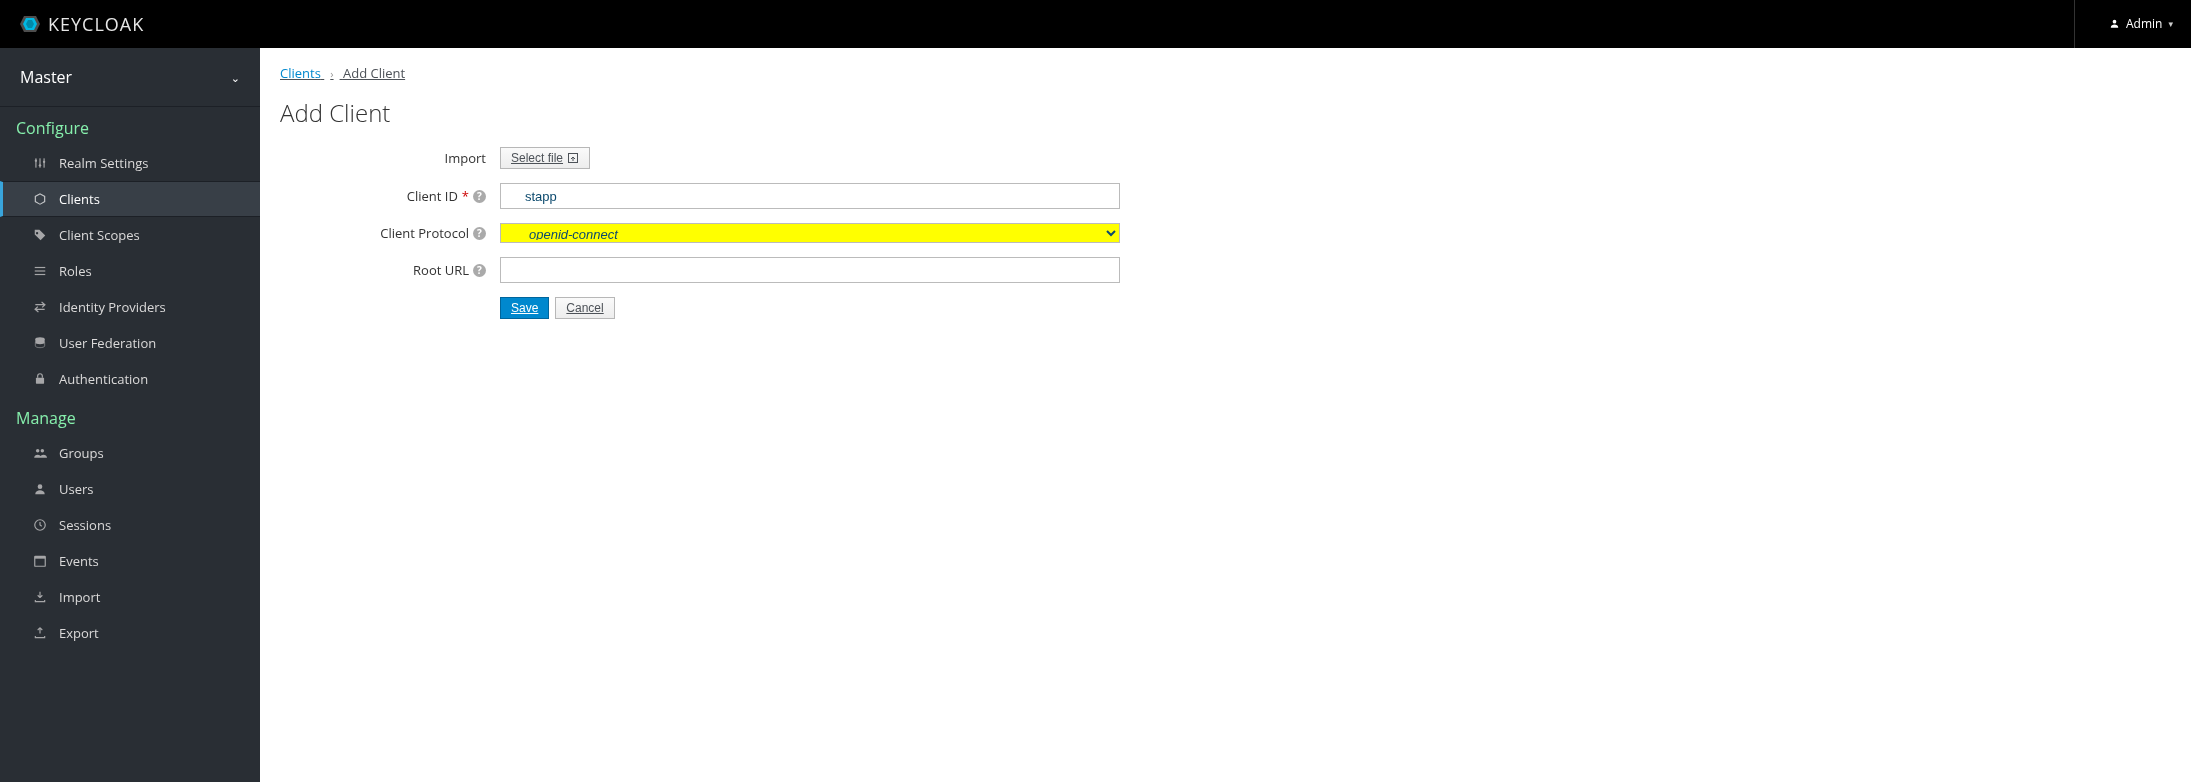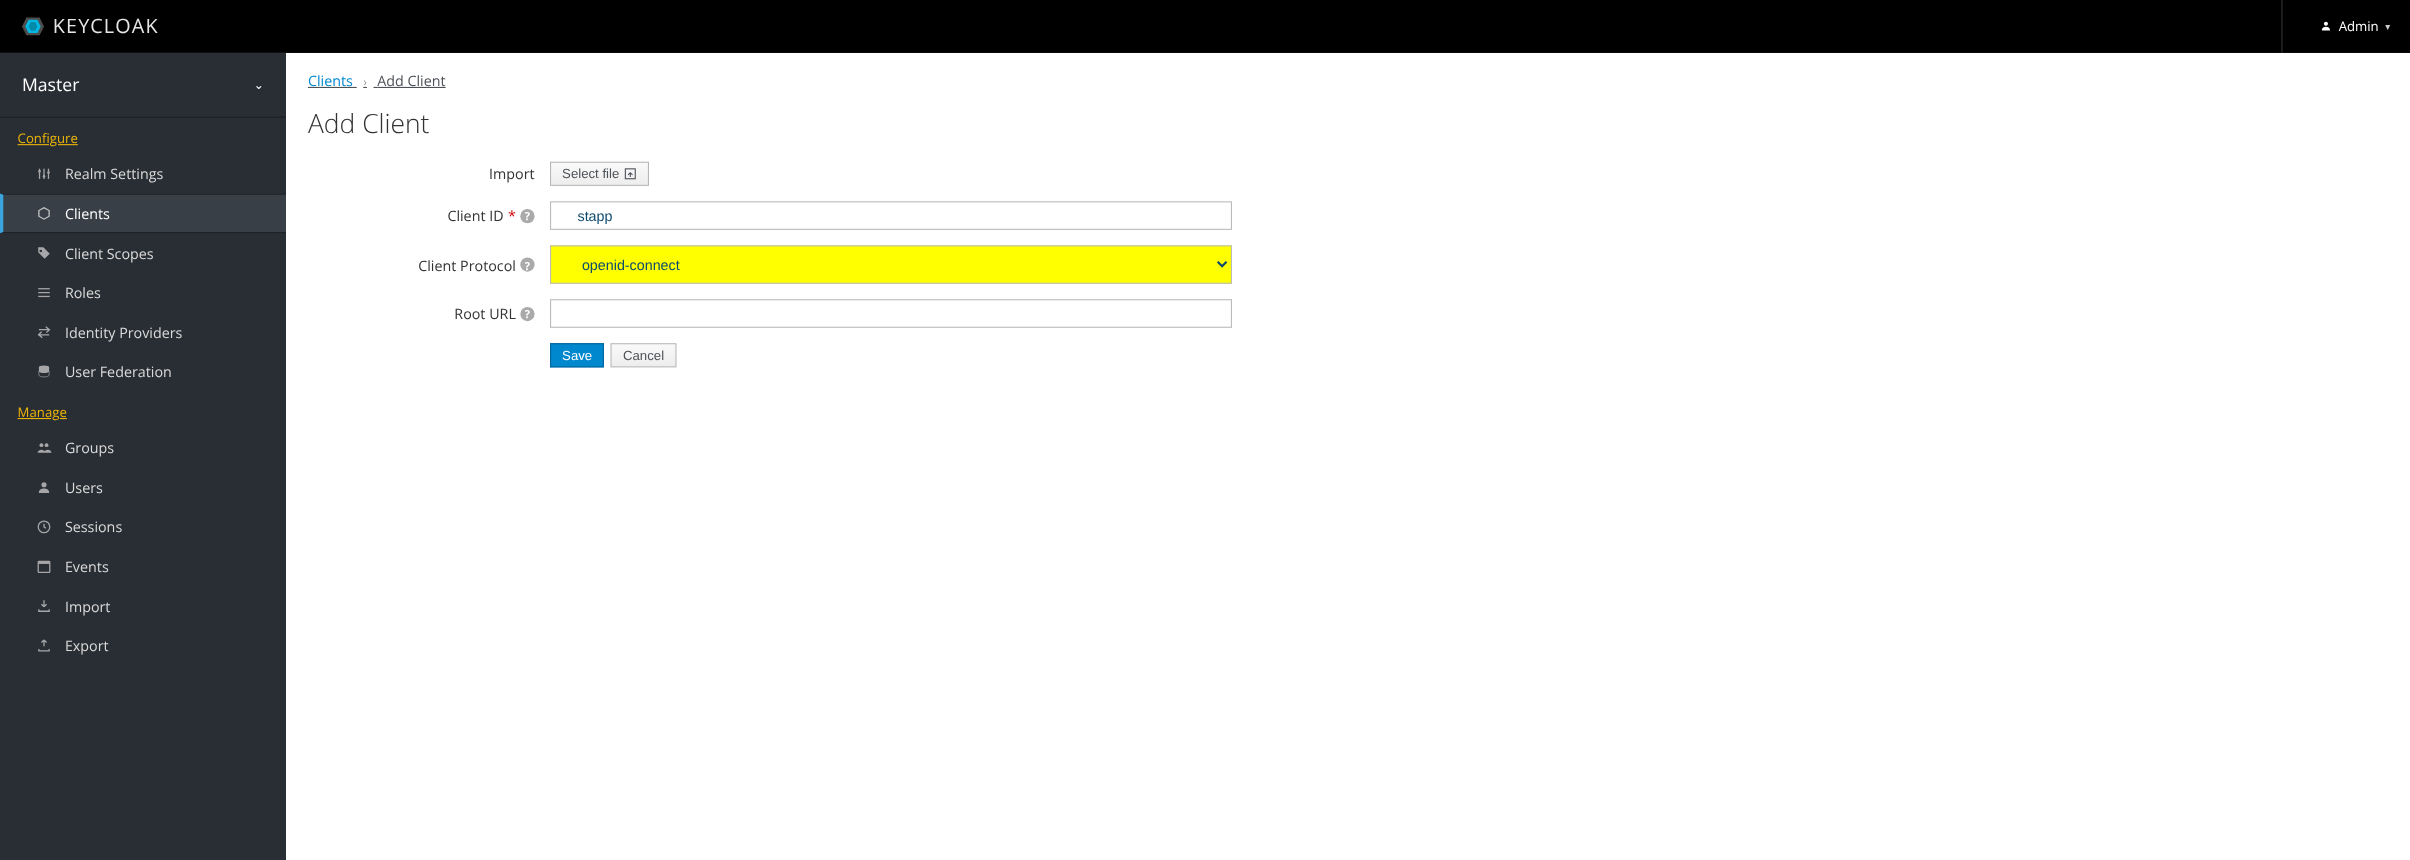--- a/index.html
+++ b/index.html
@@ -64,23 +64,22 @@
   justify-content: space-between;
   align-items: center;
   border-bottom: 1px solid #1c2026;
   cursor: pointer;
 }
 .realm-selector .chev {
   font-size: 11px;
 }
 .section-head {
   padding: 10px 16px 6px 16px;
-  font-size: 12px;
-  color: #eab308;
-  text-decoration: underline;
+  font-size: 16px;
+  color: #86efac;
 }
 .nav-item {
   display: flex;
   align-items: center;
   gap: 12px;
   padding: 4px 16px 4px 30px;
   font-size: 13px;
   color: #dbdada;
   cursor: pointer;
   border-left: 3px solid transparent;
@@ -165,36 +164,38 @@
 input[type=text], select {
   width: 100%;
   height: 26px;
   padding: 2px 24px;
   border: 1px solid #bbb;
   font-size: 13px;
   color: #0c4a6e;
   background: #fff;
 }
 select {
-  height: 35px;
+  height: 20px;
+  font-style: italic;
 }
 .highlight {
   background: #ffff00;
 }
 .btn {
   padding: 3px 10px;
   font-size: 12px;
   border: 1px solid #b7b7b7;
   background: #eee;
   background: linear-gradient(#fafafa, #ededed);
   cursor: pointer;
   color: #4d5258;
   display: inline-flex;
   align-items: center;
   gap: 4px;
+  text-decoration: underline;
 }
 .btn-primary {
   background: #0088ce;
   border-color: #00659c;
   color: #fff;
 }
 .form-actions {
   margin-left: 220px;
   display: flex;
   gap: 6px;
@@ -269,20 +270,27 @@
       <span>Identity Providers</span>
     </div>
     <div class="nav-item">
       <svg class="nav-icon" viewBox="0 0 24 24" fill="currentColor">
           <ellipse cx="12" cy="5" rx="8" ry="3"></ellipse>
           <path d="M4 5v6c0 1.7 3.6 3 8 3s8-1.3 8-3V5"></path>
           <path d="M4 11v6c0 1.7 3.6 3 8 3s8-1.3 8-3v-6" fill="none" stroke="currentColor" stroke-width="1"></path>
         </svg>
       <span>User Federation</span>
     </div>
+    <div class="nav-item">
+      <svg class="nav-icon" viewBox="0 0 24 24" fill="currentColor">
+          <rect x="5" y="10" width="14" height="10" rx="1"></rect>
+          <path d="M8 10V7a4 4 0 118 0v3" fill="none" stroke="currentColor" stroke-width="2"></path>
+        </svg>
+      <span>Authentication</span>
+    </div>
 
     <div class="section-head">Manage</div>
 
     <div class="nav-item">
       <svg class="nav-icon" viewBox="0 0 24 24" fill="currentColor">
           <circle cx="8" cy="8" r="3"></circle>
           <circle cx="16" cy="8" r="3"></circle>
           <path d="M2 20c0-3 3-5 6-5s6 2 6 5H2zm10 0c0-3 3-5 6-5s6 2 6 5H12z"></path>
         </svg>
       <span>Groups</span>

